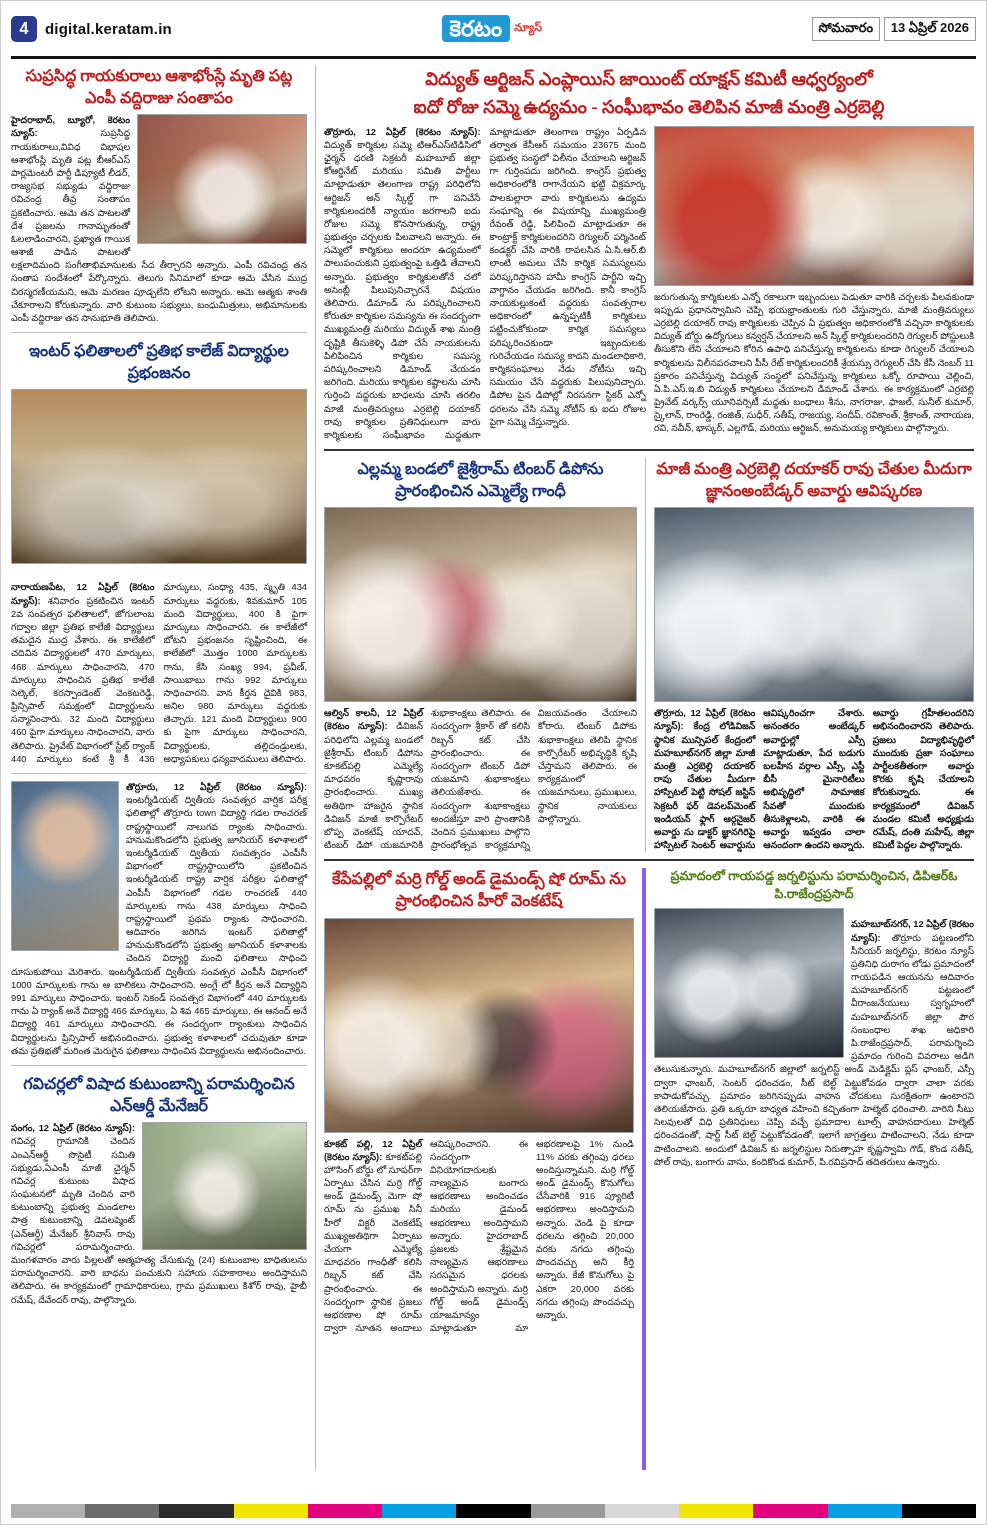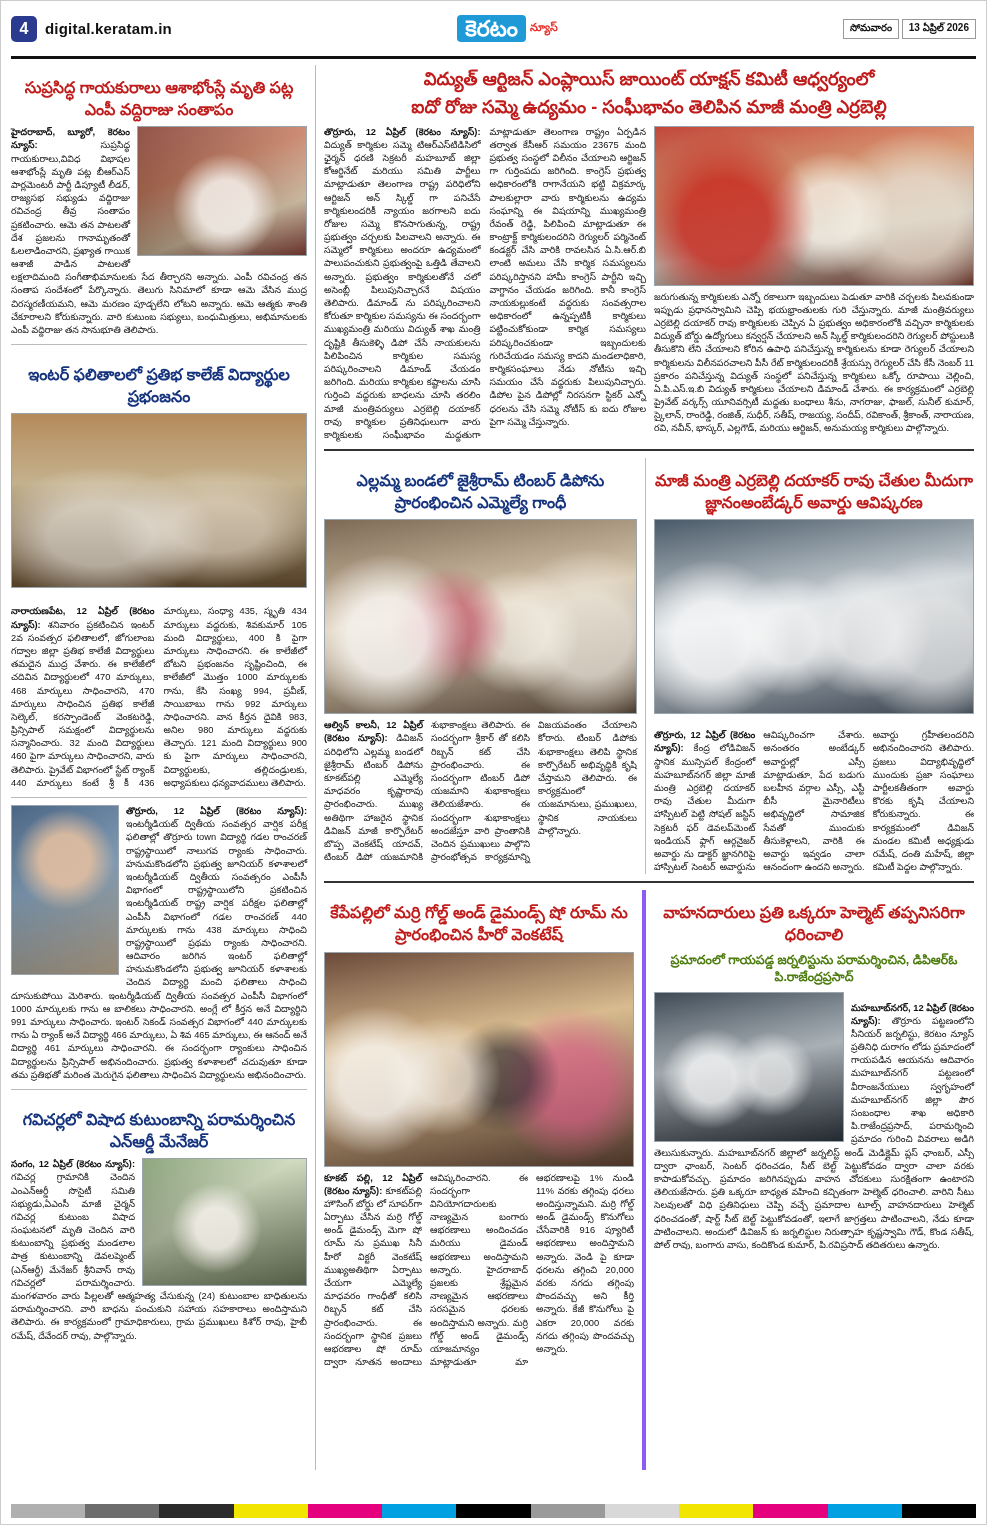--- a/index.html
+++ b/index.html
@@ -34,38 +34,39 @@
     display:flex; align-items:center; justify-content:center;
   }
   .site-url { font-size: 15px; font-weight: bold; color:#111; letter-spacing:.2px;}
   .mh-center { display:flex; align-items:center; gap:4px;justify-content:center; }
   .logo-badge {
     background:#1f9ad6; color:#fff; font-weight:bold; font-size:22px;
     padding:2px 8px; border-radius:4px; line-height:1.05;
     font-family:"Liberation Sans", sans-serif;
   }
   .logo-sub { font-size:11px; color:#e8302a; font-weight:bold; }
-  .mh-right { font-size: 10px; font-weight: bold; }
+  .mh-right { font-size: 13px; font-weight: bold; }
   .mh-right .datebox { border:1px solid #999; padding:2px 6px; display:inline-block; }
   
   .grid {
     display:flex;
     gap: 8px;
     margin-top: 6px;
     height: 1405px;
   }
   .col { display:flex; flex-direction:column; }
   .col1 { width: 305px; border-right: 1px solid #bbb; padding-right:8px;}
   .headline {
     color:#c01c1c;
     font-weight:bold;
     text-align:center;
     line-height:1.35;
     font-size: 16px;
-    margin: 12px 0 6px 0;
+    margin: 0 0 6px 0;
+    font-family: Liberation Serif, serif;
   }
   .headline.blue { color:#16347e; }
   .headline.big { font-size: 18px; }
   .subhead {
     text-align:center; font-size:12.5px; font-weight:bold; color:#4d7c0f;
     line-height:1.4; margin-bottom:5px;
   }
   .body-text {
     font-size: 9.3px;
     line-height: 1.42;
@@ -204,21 +205,21 @@
             <b>ఆల్విన్ కాలనీ, 12 ఏప్రిల్ (కెరటం న్యూస్):</b>
             <span>డివిజన్ పరిధిలోని ఎల్లమ్మ బండలో జైశ్రీరామ్ టింబర్ డిపోను కూకట్‌పల్లి ఎమ్మెల్యే మాధవరం కృష్ణారావు ప్రారంభించారు. ముఖ్య అతిథిగా హాజరైన స్థానిక డివిజన్ మాజీ కార్పొరేటర్ బొప్ప వెంకటేష్ యాదవ్, టింబర్ డిపో యజమానికి శుభాకాంక్షలు తెలిపారు. ఈ సందర్భంగా శ్రీకార్ తో కలిసి రిబ్బన్ కట్ చేసి ప్రారంభించారు. ఈ సందర్భంగా టింబర్ డిపో యజమాని శుభాకాంక్షలు తెలియజేశారు. ఈ సందర్భంగా శుభాకాంక్షలు అందజేస్తూ వారి ప్రాంతానికి చెందిన ప్రముఖులు పాల్గొని ప్రారంభోత్సవ కార్యక్రమాన్ని విజయవంతం చేయాలని కోరారు. టింబర్ డిపోకు శుభాకాంక్షలు తెలిపి స్థానిక కార్పొరేటర్ అభివృద్ధికి కృషి చేస్తామని తెలిపారు. ఈ కార్యక్రమంలో యజమానులు, ప్రముఖులు, స్థానిక నాయకులు పాల్గొన్నారు.</span>
           </div>
         </div>
 
         <div class="halfcol" style="max-width:320px;">
           <div class="headline">మాజీ మంత్రి ఎర్రబెల్లి దయాకర్ రావు చేతుల మీదుగా జ్ఞానంఅంబేడ్కర్ అవార్డు ఆవిష్కరణ</div>
           <div class="photo" style="width:100%;height:195px;background:linear-gradient(170deg,#4a5a68 0%,#cfd6da 45%,#3a4450 100%);">
             <div class="ph-grad" style="background:radial-gradient(circle at 18% 62%,rgba(250,250,250,.8) 0 13%,rgba(0,0,0,0) 28%),radial-gradient(circle at 42% 60%,rgba(245,245,245,.75) 0 13%,rgba(0,0,0,0) 28%),radial-gradient(circle at 66% 58%,rgba(240,240,240,.75) 0 13%,rgba(0,0,0,0) 28%),radial-gradient(circle at 88% 62%,rgba(235,235,235,.7) 0 13%,rgba(0,0,0,0) 28%);"></div>
           </div>
-          <div class="body-text three-col" style="margin-top:15px;">
+          <div class="body-text three-col" style="margin-top:5px;font-weight:bold;">
             <b>తొర్రూరు, 12 ఏప్రిల్ (కెరటం న్యూస్):</b>
             <span>కేంద్ర లోడివిజన్ స్థానిక మున్సిపల్ కేంద్రంలో మహబూబ్‌నగర్ జిల్లా మాజీ మంత్రి ఎర్రబెల్లి దయాకర్ రావు చేతుల మీదుగా హాస్పిటల్ పెట్టి సోషల్ జస్టిస్ సెక్రటరీ ఫర్ డెవలప్‌మెంట్ ఇండియన్ ఫ్లాగ్ ఆర్గనైజర్ అవార్డు ను డాక్టర్ జ్ఞానగిరిపై హాస్పిటల్ సెంటర్ అవార్డును ఆవిష్కరించగా చేశారు. అనంతరం అంబేడ్కర్ అవార్డుల్లో ఎస్సీ మాట్లాడుతూ, పేద బడుగు బలహీన వర్గాల ఎస్సీ, ఎస్టీ బీసీ మైనారిటీలు అభివృద్ధిలో సామాజిక సేవతో ముందుకు తీసుకెళ్లాలని, వారికి ఈ అవార్డు ఇవ్వడం చాలా ఆనందంగా ఉందని అన్నారు. అవార్డు గ్రహీతలందరిని అభినందించారని తెలిపారు. ప్రజలు విద్యాభివృద్ధిలో ముందుకు ప్రజా సంఘాలు పార్టీలకతీతంగా అవార్డు కొరకు కృషి చేయాలని కోరుకున్నారు. ఈ కార్యక్రమంలో డివిజన్ మండల కమిటీ అధ్యక్షుడు రమేష్, దంతి మహేష్, జిల్లా కమిటీ పెద్దల పాల్గొన్నారు.</span>
           </div>
         </div>
       </div>
 
       <hr class="thick">
 
       <div class="row2" style="flex:1;">
 
@@ -227,21 +228,20 @@
           <div class="photo" style="width:100%;height:215px;background:linear-gradient(170deg,#6b4a3a 0%,#d9bb8f 40%,#4a3428 100%);">
             <div class="ph-grad" style="background:radial-gradient(circle at 16% 60%,rgba(248,245,240,.8) 0 12%,rgba(0,0,0,0) 26%),radial-gradient(circle at 38% 58%,rgba(235,225,210,.75) 0 12%,rgba(0,0,0,0) 26%),radial-gradient(circle at 58% 58%,rgba(30,30,40,.55) 0 12%,rgba(0,0,0,0) 26%),radial-gradient(circle at 80% 62%,rgba(225,90,140,.6) 0 13%,rgba(0,0,0,0) 28%);"></div>
           </div>
           <div class="body-text three-col" style="margin-top:5px;">
             <b>కూకట్ పల్లి, 12 ఏప్రిల్ (కెరటం న్యూస్):</b>
             <span>కూకట్‌పల్లి హౌసింగ్ బోర్డు లో సూపర్‌గా ఏర్పాటు చేసిన మర్రి గోల్డ్ అండ్ డైమండ్స్ మెగా షో రూమ్ ను ప్రముఖ సినీ హీరో విక్టరీ వెంకటేష్ ముఖ్యఅతిథిగా ఏర్పాటు చేయగా ఎమ్మెల్యే మాధవరం గాంధీతో కలిసి రిబ్బన్ కట్ చేసి ప్రారంభించారు. ఈ సందర్భంగా స్థానిక ప్రజలు ఆభరణాల షో రూమ్ ద్వారా నూతన అందాలు ఆవిష్కరించారని. ఈ సందర్భంగా వినియోగదారులకు నాణ్యమైన బంగారు ఆభరణాలు అందించడం మరియు డైమండ్ ఆభరణాలు అందిస్తామని అన్నారు. హైదరాబాద్ ప్రజలకు శ్రేష్టమైన నాణ్యమైన ఆభరణాలు సరసమైన ధరలకు అందిస్తామని అన్నారు. మర్రి గోల్డ్ అండ్ డైమండ్స్ యాజమాన్యం మాట్లాడుతూ మా ఆభరణాలపై 1% నుండి 11% వరకు తగ్గింపు ధరలు అందిస్తున్నామని. మర్రి గోల్డ్ అండ్ డైమండ్స్ కొనుగోలు చేసేవారికి 916 ప్యూరిటీ ఆభరణాలు అందిస్తామని అన్నారు. వెండి పై కూడా ధరలను తగ్గించి 20,000 వరకు నగదు తగ్గింపు పొందవచ్చు అని కీర్తి అన్నారు. కేజీ కొనుగోలు పై ఎకరా 20,000 వరకు నగదు తగ్గింపు పొందవచ్చు అన్నారు.</span>
           </div>
         </div>
 
         <div class="halfcol" style="max-width:320px;">
-          <div class="headline">వాహనదారులు ప్రతి ఒక్కరూ హెల్మెట్ తప్పనిసరిగా ధరించాలి</div>
           <div class="subhead">ప్రమాదంలో గాయపడ్డ జర్నలిస్టును పరామర్శించిన, డిపిఆర్ఓ పి.రాజేంద్రప్రసాద్</div>
           <div class="photo wrapfig" style="width:190px;height:150px;background:linear-gradient(170deg,#3f4a55 0%,#b9c2c8 45%,#2f3740 100%);">
             <div class="ph-grad" style="background:radial-gradient(circle at 30% 58%,rgba(250,250,250,.75) 0 15%,rgba(0,0,0,0) 32%),radial-gradient(circle at 62% 55%,rgba(240,240,240,.7) 0 14%,rgba(0,0,0,0) 30%),linear-gradient(0deg,rgba(0,0,0,.25),rgba(0,0,0,0));"></div>
           </div>
           <div class="body-text" style="margin-top:15px;">
             <b>మహబూబ్‌నగర్, 12 ఏప్రిల్ (కెరటం న్యూస్):</b>
             <span>తొర్రూరు పట్టణంలోని సీనియర్ జర్నలిస్టు, కెరటం న్యూస్ ప్రతినిధి దురాగం లోడు ప్రమాదంలో గాయపడిన ఆయనను ఆదివారం మహబూబ్‌నగర్ పట్టణంలో వీరాంజనేయులు స్వగృహంలో మహబూబ్‌నగర్ జిల్లా పౌర సంబంధాల శాఖ అధికారి పి.రాజేంద్రప్రసాద్, పరామర్శించి ప్రమాదం గురించి వివరాలు అడిగి తెలుసుకున్నారు. మహబూబ్‌నగర్ జిల్లాలో జర్నలిస్ట్ అండ్ మెడిక్లైమ్ ప్లస్ ఛాంబర్, ఎస్సీ ద్వారా ఛాంబర్, సెంటర్ ధరించడం, సీట్ బెల్ట్ పెట్టుకోవడం ద్వారా చాలా వరకు కాపాడుకోవచ్చు. ప్రమాదం జరిగినప్పుడు వాహన చోదకులు సురక్షితంగా ఉంటారని తెలియజేసారు. ప్రతి ఒక్కరూ బాధ్యత వహించి కచ్చితంగా హెల్మెట్ ధరించాలి. వారిని సీటు సెలవులతో విధి ప్రతినిధులు చెప్పి వచ్చే ప్రమాదాల టూల్స్ వాహనదారులు హెల్మెట్ ధరించడంతో, షార్ట్ సీట్ బెల్ట్ పెట్టుకోవడంతో, ఇలాగే జాగ్రత్తలు పాటించాలని, నేడు కూడా పాటించాలని. అందులో డివిజన్ కు జర్నలిస్టుల నిరుత్సాహ కృష్ణస్వామి గౌడ్, కొండ సతీష్, పోల్ రావు, బంగారు వాసు, కందికొండ కుమార్, పి.రవిప్రసాద్ తదితరులు ఉన్నారు.</span>
           </div>
           <div class="clear"></div>
         </div>

